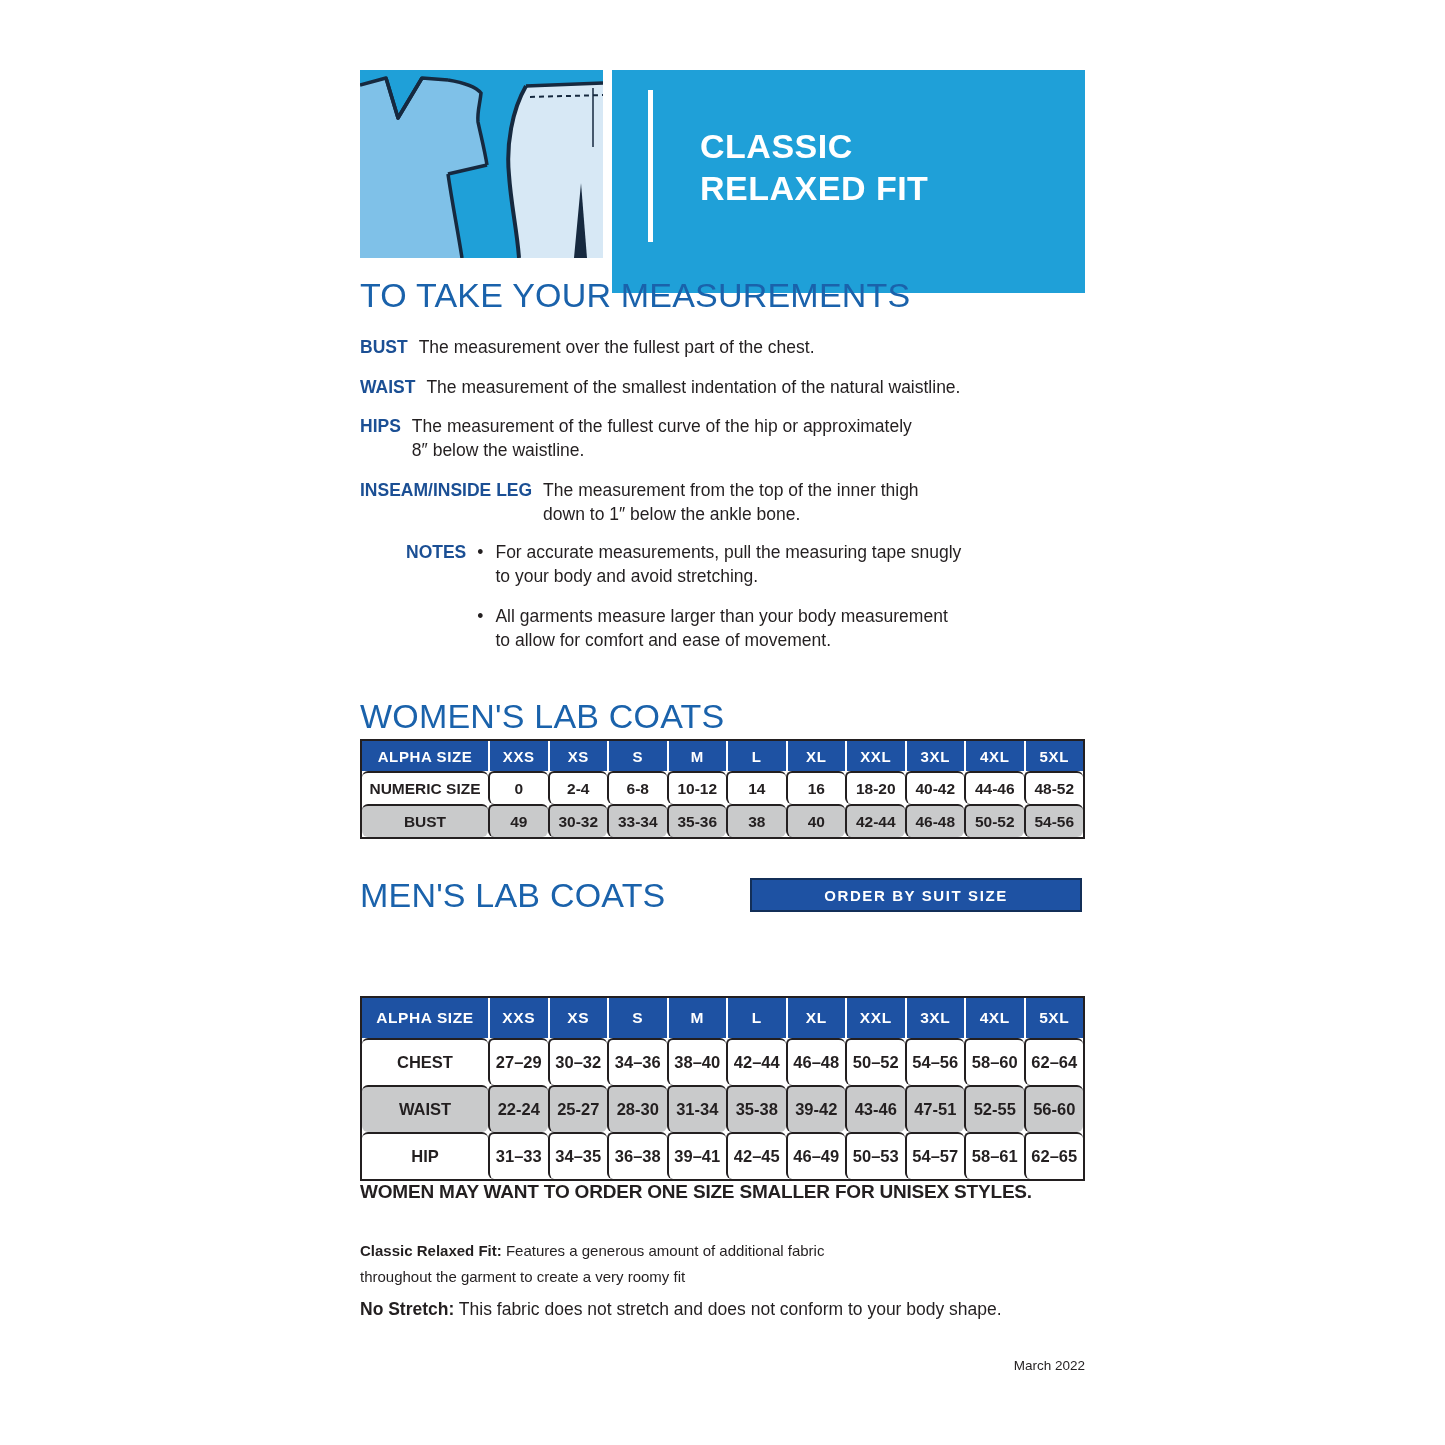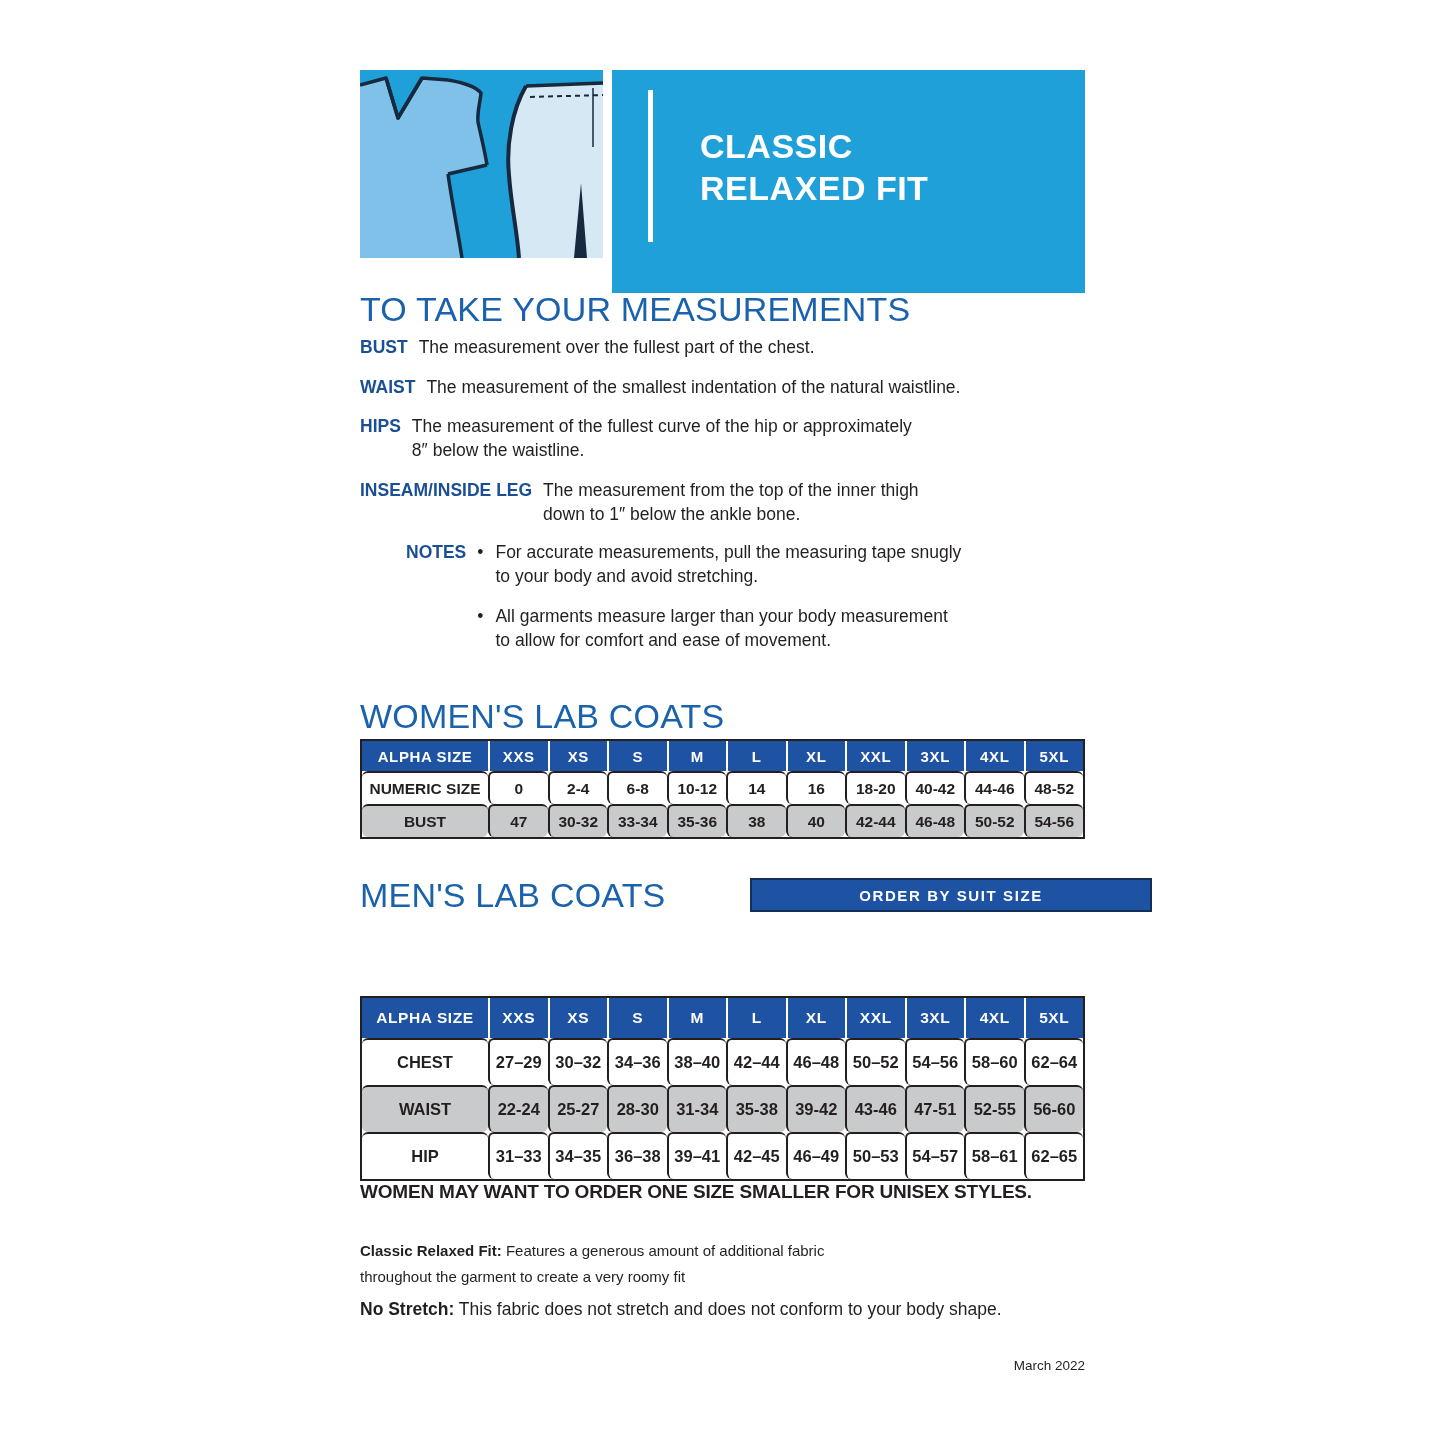--- a/index.html
+++ b/index.html
@@ -12,21 +12,21 @@
   .banner { top:70px; height:223px; display:flex; }
   .banner-illustration { width:243px; height:188px; flex:0 0 auto; }
   .banner-gap { width:9px; height:188px; background:#ffffff; flex:0 0 auto; }
   .banner-titlebox { position:relative; flex:1 1 auto; background:#1fa0d8; }
   .banner-rule { position:absolute; left:36px; top:20px; width:5px; height:152px; background:#ffffff; }
   .banner-title { position:absolute; left:88px; top:55px; color:#ffffff; font-weight:bold;
                   font-size:34px; line-height:42px; letter-spacing:0.5px; }
 
   
   .section-heading { color:#1a62ab; font-size:34px; line-height:36px; font-weight:normal; letter-spacing:0.2px; }
-  .h-measure { top:291px; }
+  .h-measure { top:277px; }
   .h-womens  { top:698px; }
   .h-mens    { top:877px; }
   .h-unisex  { top:950px; }
 
   
   .m-item { display:flex; align-items:flex-start; font-size:17.5px; line-height:24px; }
   .m-label { color:#1b4f94; font-weight:bold; white-space:nowrap; margin-right:11px; }
   .m-line { display:block; }
   .i-bust   { top:335px; }
   .i-waist  { top:375px; }
@@ -47,21 +47,21 @@
   table.size-table thead th:first-child { border-left:none; }
   table.size-table tr.shaded td, table.size-table tr.shaded th { background:#c9cacb; }
   .t-womens { top:739px; }
   .t-womens thead th { height:30px; font-size:15px; }
   .t-womens tbody th, .t-womens tbody td { height:33px; font-size:15.5px; }
   .t-unisex { top:996px; }
   .t-unisex thead th { height:40px; font-size:15.5px; }
   .t-unisex tbody th, .t-unisex tbody td { height:47px; font-size:16.5px; }
 
   
-  .suit-badge { position:absolute; left:750px; top:878px; width:402px; height:34px;
+  .suit-badge { position:absolute; left:750px; top:878px; width:332px; height:34px;
                 background:#1e52a3; border:2px solid #132f58; color:#ffffff;
                 display:flex; align-items:center; justify-content:center;
                 font-size:15px; font-weight:bold; letter-spacing:1.6px; }
 
   
   .bold-note { top:1181px; font-size:19px; font-weight:bold; letter-spacing:-0.2px; white-space:nowrap; }
   .fit-para  { top:1238px; font-size:15px; line-height:26px; }
   .fit-para b { font-weight:bold; }
   .stretch-para { top:1296px; font-size:17.5px; line-height:26px; }
   .date-note { top:1358px; text-align:right; font-size:13.5px; color:#231f20; }
@@ -180,21 +180,21 @@
           <td>10-12</td>
           <td>14</td>
           <td>16</td>
           <td>18-20</td>
           <td>40-42</td>
           <td>44-46</td>
           <td>48-52</td>
         </tr>
         <tr class="shaded">
           <th>BUST</th>
-          <td>47</td>
+          <td>49</td>
           <td>30-32</td>
           <td>33-34</td>
           <td>35-36</td>
           <td>38</td>
           <td>40</td>
           <td>42-44</td>
           <td>46-48</td>
           <td>50-52</td>
           <td>54-56</td>
         </tr>

